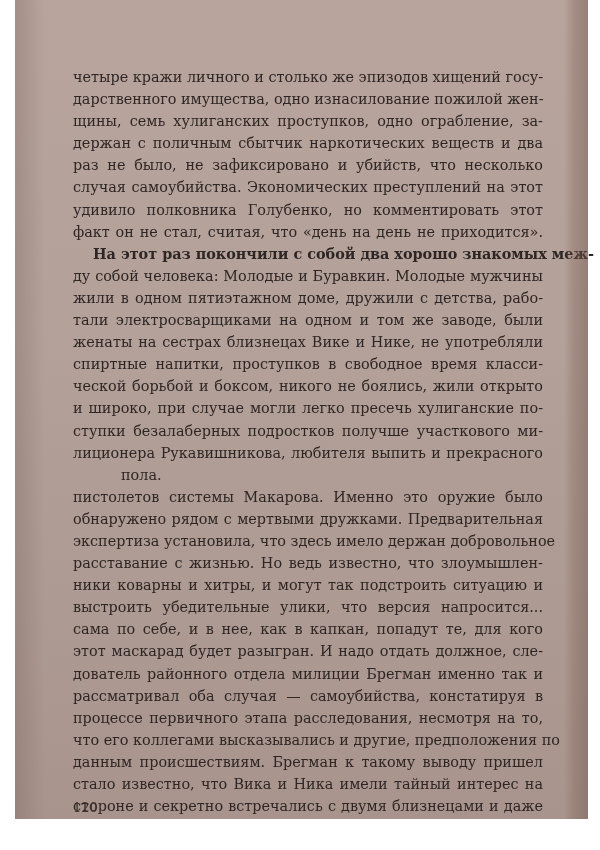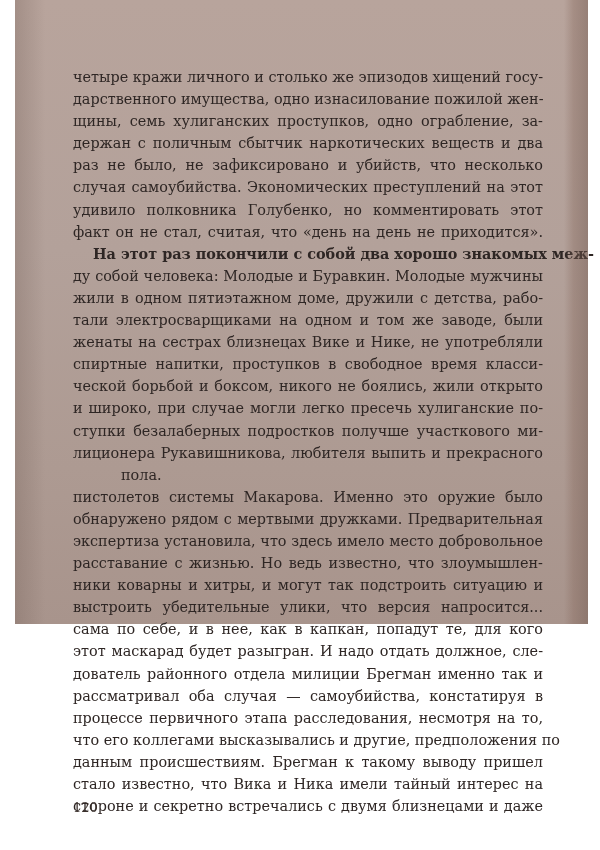--- a/index.html
+++ b/index.html
@@ -1,18 +1,18 @@
 <!DOCTYPE html>
 <html><head>
 <meta charset="utf-8">
 <style>
   html, body { margin:0; padding:0; }
   body { width:600px; height:850px; background:#ffffff; position:relative; overflow:hidden; }
   .page {
-    position:absolute; left:15px; top:0; width:573px; height:624px;
+    position:absolute; left:15px; top:0; width:573px; height:819px;
     background: linear-gradient(180deg, #b8a49c 0%, #b3a19a 40%, #ad9a92 75%, #a8948c 100%);
   }
   .page::after {
     content:""; position:absolute; right:0; top:0; width:24px; height:100%;
     background: linear-gradient(90deg, rgba(120,95,85,0.0) 0%, rgba(130,100,88,0.35) 40%, rgba(110,85,75,0.45) 100%);
   }
   .page::before {
     content:""; position:absolute; left:0; top:0; width:30px; height:100%;
     background: linear-gradient(90deg, rgba(100,80,72,0.25), rgba(100,80,72,0));
   }
@@ -48,21 +48,21 @@
       <span class="line">тали электросварщиками на одном и том же заводе, были</span>
       <span class="line">женаты на сестрах близнецах Вике и Нике, не употребляли</span>
       <span class="line">спиртные напитки, проступков в свободное время класси-</span>
       <span class="line">ческой борьбой и боксом, никого не боялись, жили открыто</span>
       <span class="line">и широко, при случае могли легко пресечь хулиганские по-</span>
       <span class="line">ступки безалаберных подростков получше участкового ми-</span>
       <span class="line">лиционера Рукавишникова, любителя выпить и прекрасного</span>
       <span class="line last">пола.</span>
       <span class="line">пистолетов системы Макарова. Именно это оружие было</span>
       <span class="line">обнаружено рядом с мертвыми дружками. Предварительная</span>
-      <span class="line">экспертиза установила, что здесь имело место добровольное</span>
+      <span class="line">экспертиза установила, что здесь имело держан добровольное</span>
       <span class="line">расставание с жизнью. Но ведь известно, что злоумышлен-</span>
       <span class="line">ники коварны и хитры, и могут так подстроить ситуацию и</span>
       <span class="line">выстроить убедительные улики, что версия напросится...</span>
       <span class="line">сама по себе, и в нее, как в капкан, попадут те, для кого</span>
       <span class="line">этот маскарад будет разыгран. И надо отдать должное, сле-</span>
       <span class="line">дователь районного отдела милиции Брегман именно так и</span>
       <span class="line">рассматривал оба случая — самоубийства, констатируя в</span>
       <span class="line">процессе первичного этапа расследования, несмотря на то,</span>
       <span class="line">что его коллегами высказывались и другие, предположения по</span>
       <span class="line">данным происшествиям. Брегман к такому выводу пришел</span>

